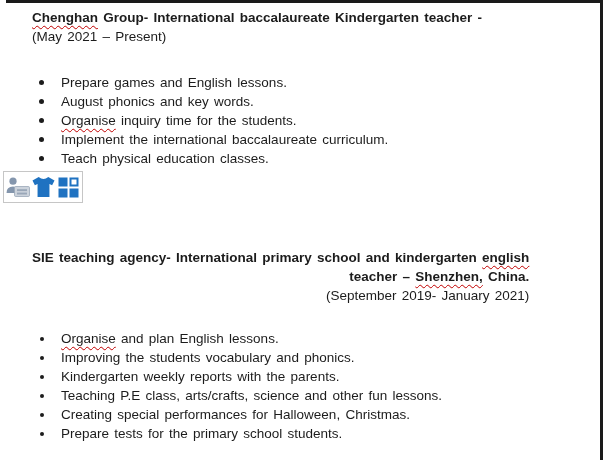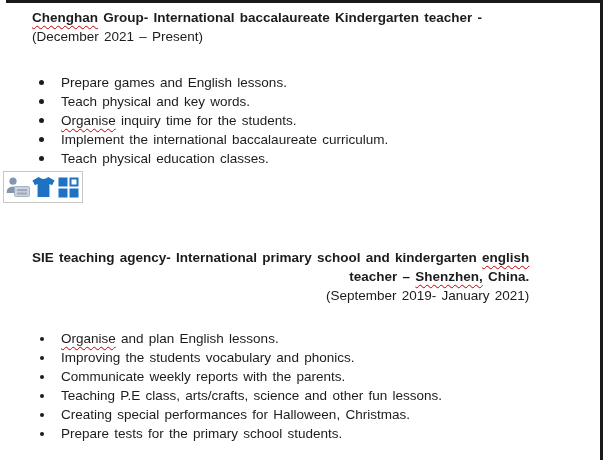--- a/index.html
+++ b/index.html
@@ -39,28 +39,28 @@
   .tb-icon{width:24px;height:24px;display:flex;align-items:center;justify-content:center;cursor:pointer;}
 </style>
 </head>
 <body>
 
 <div class="border-top"></div>
 <div class="border-right"></div>
 
 <div class="tblock bold" style="top:8px;">
   <div class="tline"><span></span><span class="mis">Chenghan</span><span> Group- International baccalaureate Kindergarten teacher -</span></div>
-  <div class="tline regular">(December 2021 – Present)</div>
+  <div class="tline regular">(May 2021 – Present)</div>
 </div>
 
 <div class="blist" style="top:73px;">
 
     <div class="brow"><span class="dot"></span><span>Prepare games and English lessons.</span><span class="mis"></span><span></span></div>
 
-    <div class="brow"><span class="dot"></span><span>Teach physical and key words.</span><span class="mis"></span><span></span></div>
+    <div class="brow"><span class="dot"></span><span>August phonics and key words.</span><span class="mis"></span><span></span></div>
 
     <div class="brow"><span class="dot"></span><span></span><span class="mis">Organise</span><span> inquiry time for the students.</span></div>
 
     <div class="brow"><span class="dot"></span><span>Implement the international baccalaureate curriculum.</span><span class="mis"></span><span></span></div>
 
     <div class="brow"><span class="dot"></span><span>Teach physical education classes.</span><span class="mis"></span><span></span></div>
   </div>
 
 <div class="icon-toolbar">
   <span class="tb-icon">
@@ -92,20 +92,20 @@
   <div class="tline"><span>teacher – </span><span class="mis">Shenzhen,</span><span> China.</span></div>
   <div class="tline regular">(September 2019- January 2021)</div>
 </div>
 
 <div class="blist small" style="top:329px;">
 
     <div class="brow"><span class="dot"></span><span></span><span class="mis">Organise</span><span> and plan English lessons.</span></div>
 
     <div class="brow"><span class="dot"></span><span>Improving the students vocabulary and phonics.</span><span class="mis"></span><span></span></div>
 
-    <div class="brow"><span class="dot"></span><span>Communicate weekly reports with the parents.</span><span class="mis"></span><span></span></div>
+    <div class="brow"><span class="dot"></span><span>Kindergarten weekly reports with the parents.</span><span class="mis"></span><span></span></div>
 
     <div class="brow"><span class="dot"></span><span>Teaching P.E class, arts/crafts, science and other fun lessons.</span><span class="mis"></span><span></span></div>
 
     <div class="brow"><span class="dot"></span><span>Creating special performances for Halloween, Christmas.</span><span class="mis"></span><span></span></div>
 
     <div class="brow"><span class="dot"></span><span>Prepare tests for the primary school students.</span><span class="mis"></span><span></span></div>
   </div>
 
 </body></html>

